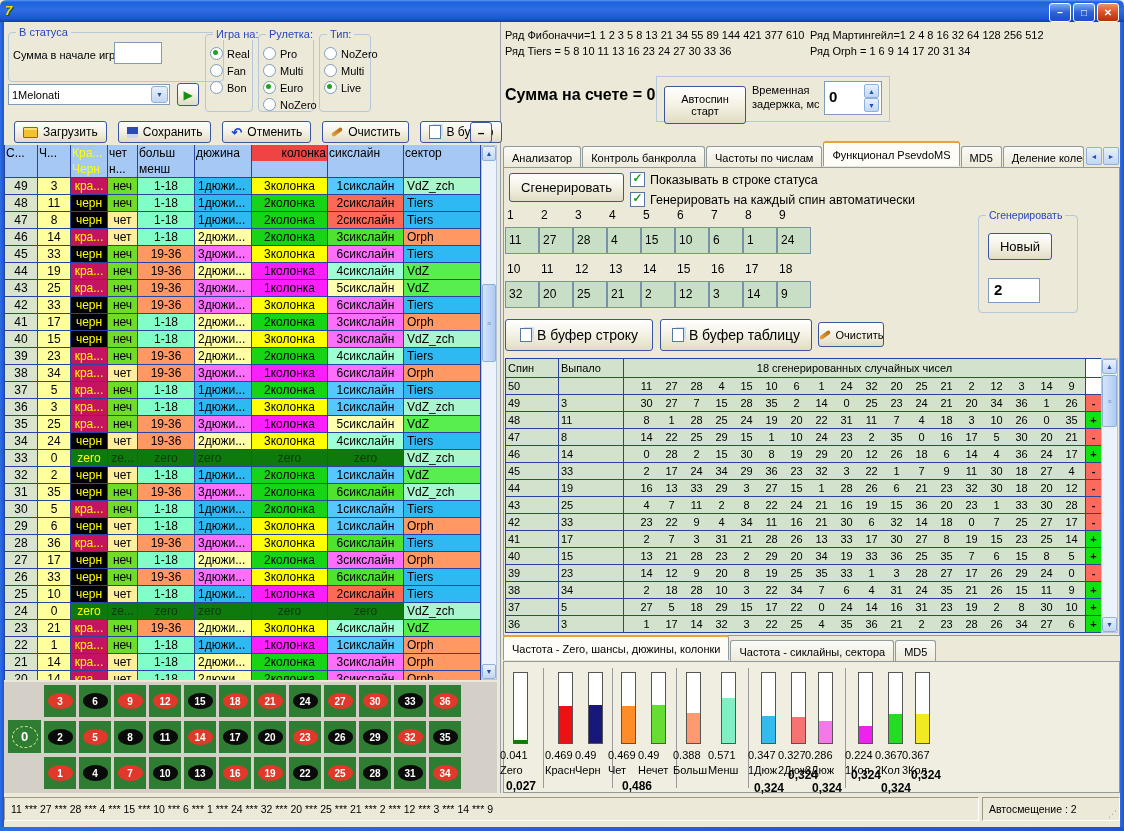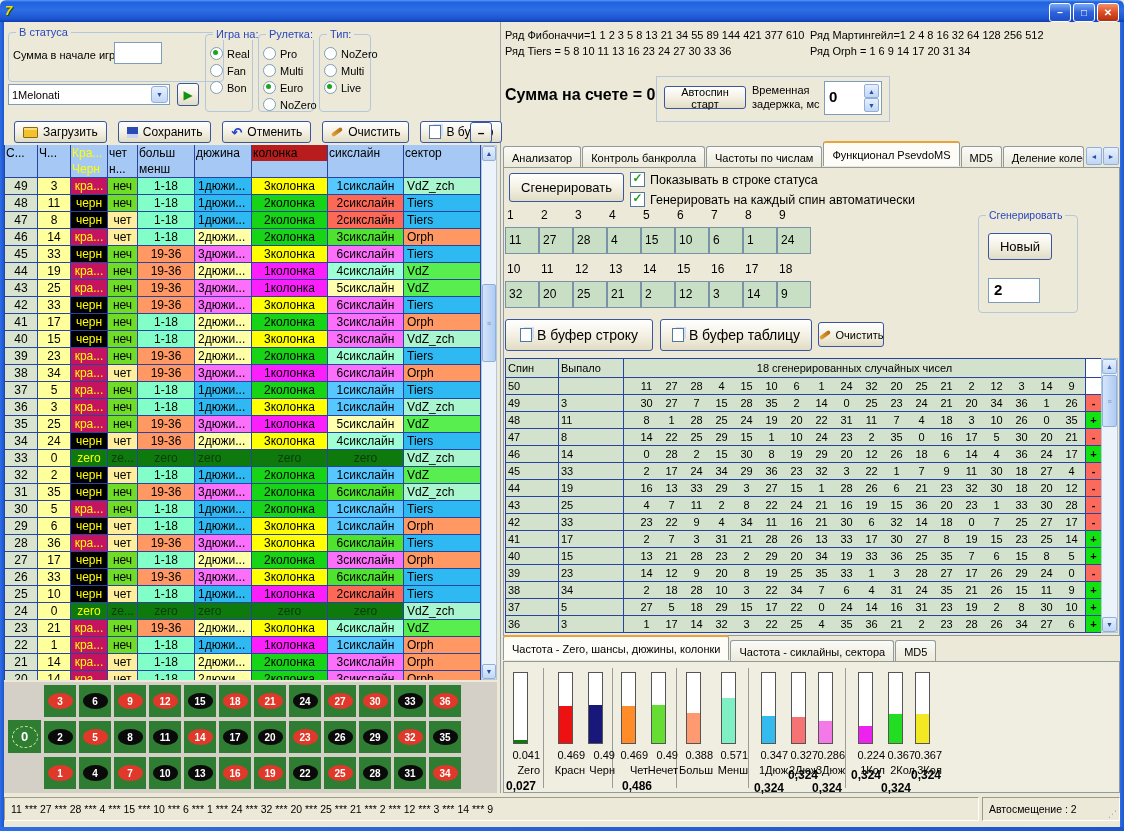--- a/index.html
+++ b/index.html
@@ -51,21 +51,21 @@
   .tabstrip{display:flex;align-items:flex-end;}
   
   .white-in{background:#fff;border:1px solid #7F9DB9;box-sizing:border-box;}
   .rl-cell{position:absolute;background:#2E7D32;display:flex;align-items:center;justify-content:center;}
   .rl-oval{min-width:21px;height:16px;border-radius:50%;color:#fff;font-weight:bold;font-size:10px;
     display:flex;align-items:center;justify-content:center;padding:0 2px;}
   .rl-red{background:#E0382A;}
   .rl-black{background:#0A0A0A;}
   .bar{position:absolute;width:15px;background:#fff;border:1px solid #555;box-sizing:border-box;}
   .bar-fill{position:absolute;left:0;right:0;bottom:0;}
-  .bar-txt{position:absolute;width:40px;text-align:right;font-size:11px;white-space:nowrap;}
+  .bar-txt{position:absolute;width:40px;text-align:left;font-size:11px;white-space:nowrap;}
   .bold-txt{position:absolute;font-weight:bold;font-size:12px;white-space:nowrap;}
   .statusbar{position:absolute;background:#ECE9D8;}
   .status-panel{position:absolute;border:1px solid;border-color:#9D9A88 #FFFFFF #FFFFFF #9D9A88;height:24px;
     display:flex;align-items:center;padding:0 6px;font-size:10.5px;white-space:nowrap;overflow:hidden;box-sizing:border-box;}
   .sep-v{position:absolute;width:1px;background:#9AA0A8;}
   .icx{display:inline-block;position:relative;flex:none;}
 </style>
 </head>
 <body>
 
@@ -185,21 +185,21 @@
 
   <div class="abs" style="left:4px;top:145px;width:477px;height:535px;overflow:hidden;border-left:1px solid #2844A0;box-sizing:border-box;background:#fff;">
     <div id="history-header">
         <div class="hrow">
           <div class="hcell" style="width: 33px; background: rgb(165, 201, 244); border-bottom: none; height: 16px;">С...</div>
           <div class="hcell" style="width: 33px; background: rgb(165, 201, 244); border-bottom: none; height: 16px;">Ч...</div>
           <div class="hcell" style="width: 37px; background: rgb(165, 201, 244); border-bottom: none; color: rgb(255, 255, 0); height: 16px;">Кра...</div>
           <div class="hcell" style="width: 30px; background: rgb(165, 201, 244); border-bottom: none; height: 16px;">чет</div>
           <div class="hcell" style="width: 57px; background: rgb(165, 201, 244); border-bottom: none; height: 16px;">больш</div>
           <div class="hcell" style="width: 57px; background: rgb(165, 201, 244); border-bottom: none; height: 16px;">дюжина</div>
-          <div class="hcell" style="width: 76px; background: #b91c1c; border-bottom: none; height: 16px;">колонка</div>
+          <div class="hcell" style="width: 76px; background: #ef4444; border-bottom: none; height: 16px; text-align: right;">колонка</div>
           <div class="hcell" style="width: 76px; background: rgb(165, 201, 244); border-bottom: none; height: 16px;">сикслайн</div>
           <div class="hcell" style="width: 77px; background: rgb(165, 201, 244); border-bottom: none; height: 16px;">сектор</div>
         </div>
         <div class="hrow" style="border-bottom: 1px solid rgb(40, 68, 160);">
           <div class="hcell" style="width: 33px; background: rgb(165, 201, 244); border-bottom: none; height: 16px;"></div>
           <div class="hcell" style="width: 33px; background: rgb(165, 201, 244); border-bottom: none; height: 16px;"></div>
           <div class="hcell" style="width: 37px; background: rgb(165, 201, 244); border-bottom: none; color: rgb(255, 255, 0); height: 16px;">Черн</div>
           <div class="hcell" style="width: 30px; background: rgb(165, 201, 244); border-bottom: none; height: 16px;">н...</div>
           <div class="hcell" style="width: 57px; background: rgb(165, 201, 244); border-bottom: none; height: 16px;">менш</div>
           <div class="hcell" style="width: 57px; background: rgb(165, 201, 244); border-bottom: none; height: 16px;"></div>
@@ -669,21 +669,21 @@
     <div>Ряд Tiers = 5 8 10 11 13 16 23 24 27 30 33 36</div>
   </div>
   <div class="abs" style="left:810px;top:28px;width:310px;font-size:11px;line-height:15.5px;">
     <div>Ряд Мартингейл=1 2 4 8 16 32 64 128 256 512</div>
     <div>Ряд Orph = 1 6 9 14 17 20 31 34</div>
   </div>
 
   <div class="abs" style="left:505px;top:86px;font-size:16px;font-weight:bold;">Сумма на счете = 0</div>
 
   <div class="abs" style="left:656px;top:76px;width:232px;height:44px;border:1px solid #B5C7DB;">
-    <button class="btn abs" style="left:7px;top:9px;width:82px;height:23px;font-size:11px;">
+    <button class="btn abs" style="left:7px;top:9px;width:82px;height:38px;font-size:11px;">
         <span>Автоспин старт</span>
       </button>
     <div class="abs" style="left:95px;top:6px;font-size:11px;line-height:14px;">
       <div>Временная</div>
       <div>задержка, мс</div>
     </div>
     <div class="white-in abs" style="left:167px;top:4px;width:58px;height:34px;">
       <span class="abs" style="left:4px;top:6px;font-size:15px;font-weight:bold;">0</span>
       <span class="sb-arrow abs" style="right:2px;top:2px;width:15px;height:14px;">▲</span>
       <span class="sb-arrow abs" style="right:2px;bottom:2px;width:15px;height:14px;">▼</span>

